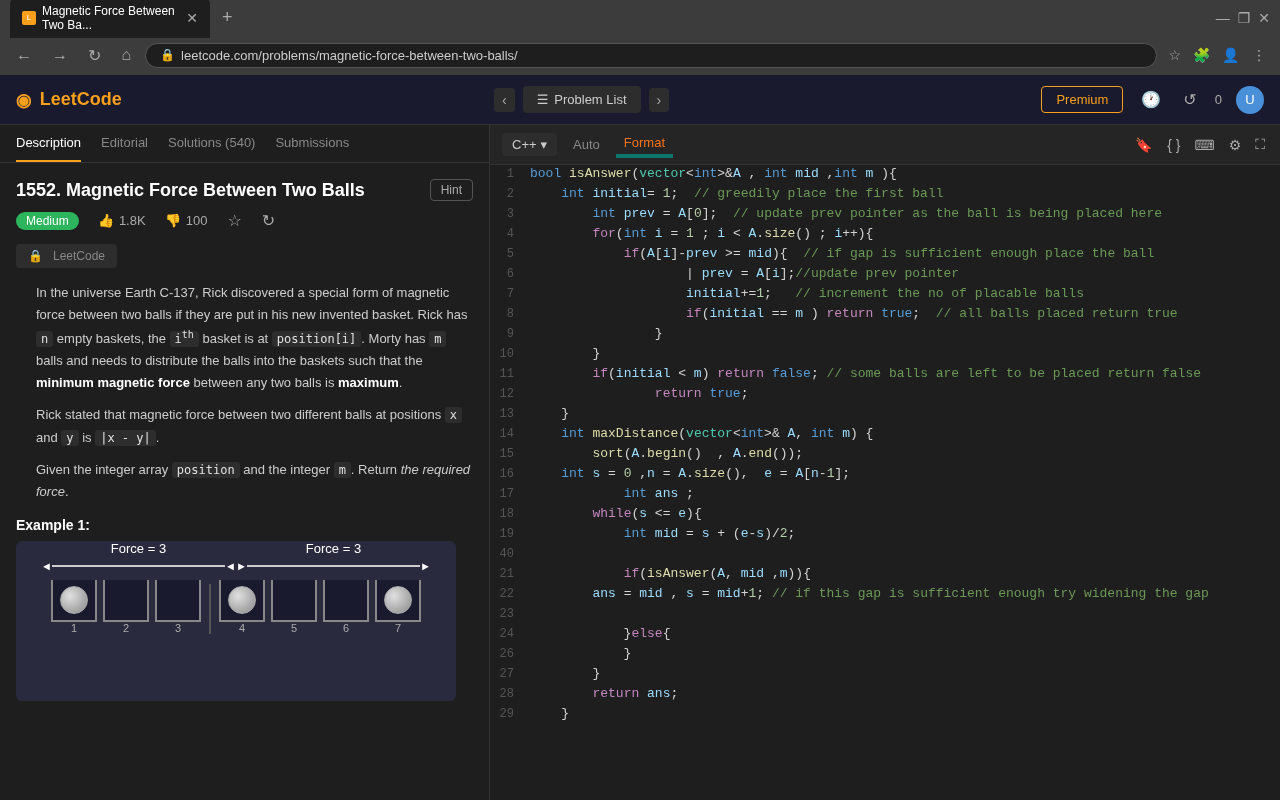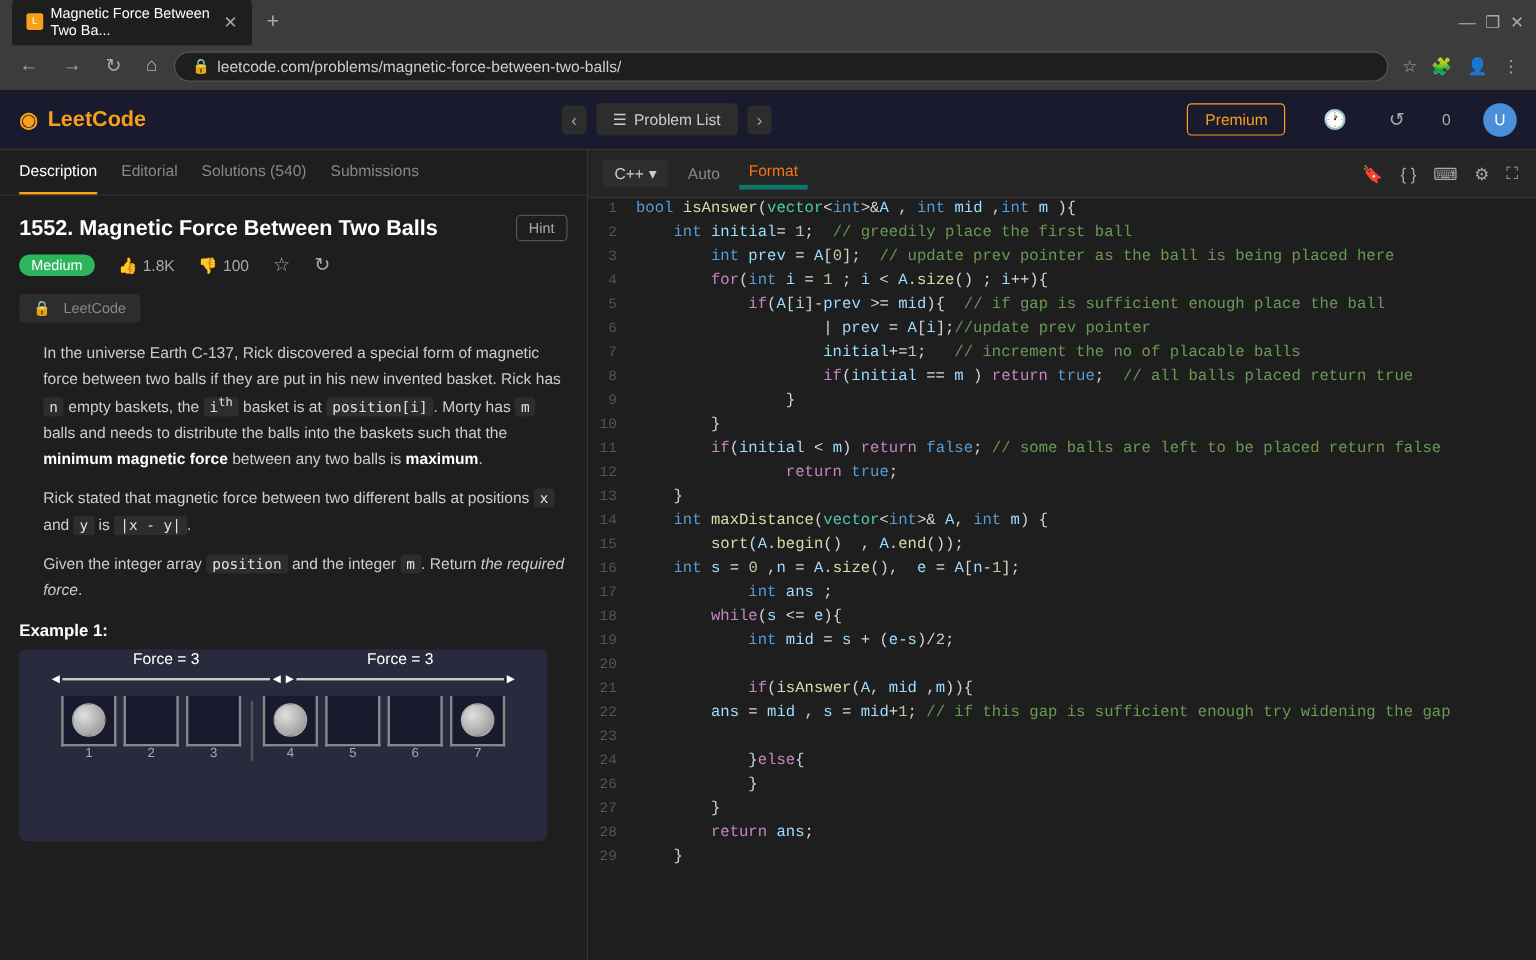--- a/index.html
+++ b/index.html
@@ -24,21 +24,21 @@
     
     .app { height: calc(800px - 75px); display: flex; flex-direction: column; background: #1a1a2e; }
     
     
     .top-nav { background: #1a1a2e; height: 50px; display: flex; align-items: center; padding: 0 16px; border-bottom: 1px solid #333; gap: 16px; }
     .logo { display: flex; align-items: center; gap: 8px; color: #f89f1b; font-weight: bold; font-size: 18px; }
     .logo-icon { color: #f89f1b; }
     .nav-center { flex: 1; display: flex; justify-content: center; align-items: center; gap: 8px; }
     .nav-arrow { background: #2d2d2d; border: none; color: #aaa; cursor: pointer; padding: 4px 8px; border-radius: 4px; font-size: 14px; }
     .problem-list-btn { background: #2d2d2d; border: none; color: #ccc; cursor: pointer; padding: 6px 14px; border-radius: 4px; font-size: 13px; display: flex; align-items: center; gap: 6px; }
-    .nav-right { display: flex; align-items: center; gap: 27px; }
+    .nav-right { display: flex; align-items: center; gap: 14px; }
     .premium-btn { background: none; border: 1px solid #f89f1b; color: #f89f1b; padding: 5px 14px; border-radius: 4px; font-size: 13px; cursor: pointer; }
     .nav-icon-btn { background: none; border: none; color: #aaa; cursor: pointer; font-size: 16px; padding: 4px; }
     .avatar { width: 28px; height: 28px; border-radius: 50%; background: #4a90d9; display: flex; align-items: center; justify-content: center; color: white; font-size: 13px; }
     
     
     .main-content { display: flex; flex: 1; overflow: hidden; }
     
     
     .left-panel { width: 490px; background: #1e1e1e; overflow-y: auto; border-right: 1px solid #333; }
     .panel-tabs { display: flex; padding: 0 16px; border-bottom: 1px solid #333; gap: 20px; }
@@ -380,21 +380,21 @@
           <span class="line-num">18</span>
           <span class="line-content">        <span class="kw2">while</span>(<span class="var">s</span> &lt;= <span class="var">e</span>){</span>
         </div>
 
         <div class="code-line">
           <span class="line-num">19</span>
           <span class="line-content">            <span class="kw">int</span> <span class="var">mid</span> = <span class="var">s</span> + (<span class="var">e</span>-<span class="var">s</span>)/<span class="num">2</span>;</span>
         </div>
 
         <div class="code-line">
-          <span class="line-num">20</span>
+          <span class="line-num">40</span>
           <span class="line-content"></span>
         </div>
 
         <div class="code-line">
           <span class="line-num">21</span>
           <span class="line-content">            <span class="kw2">if</span>(<span class="fn">isAnswer</span>(<span class="var">A</span>, <span class="var">mid</span> ,<span class="var">m</span>)){</span>
         </div>
 
         <div class="code-line">
           <span class="line-num">22</span>

